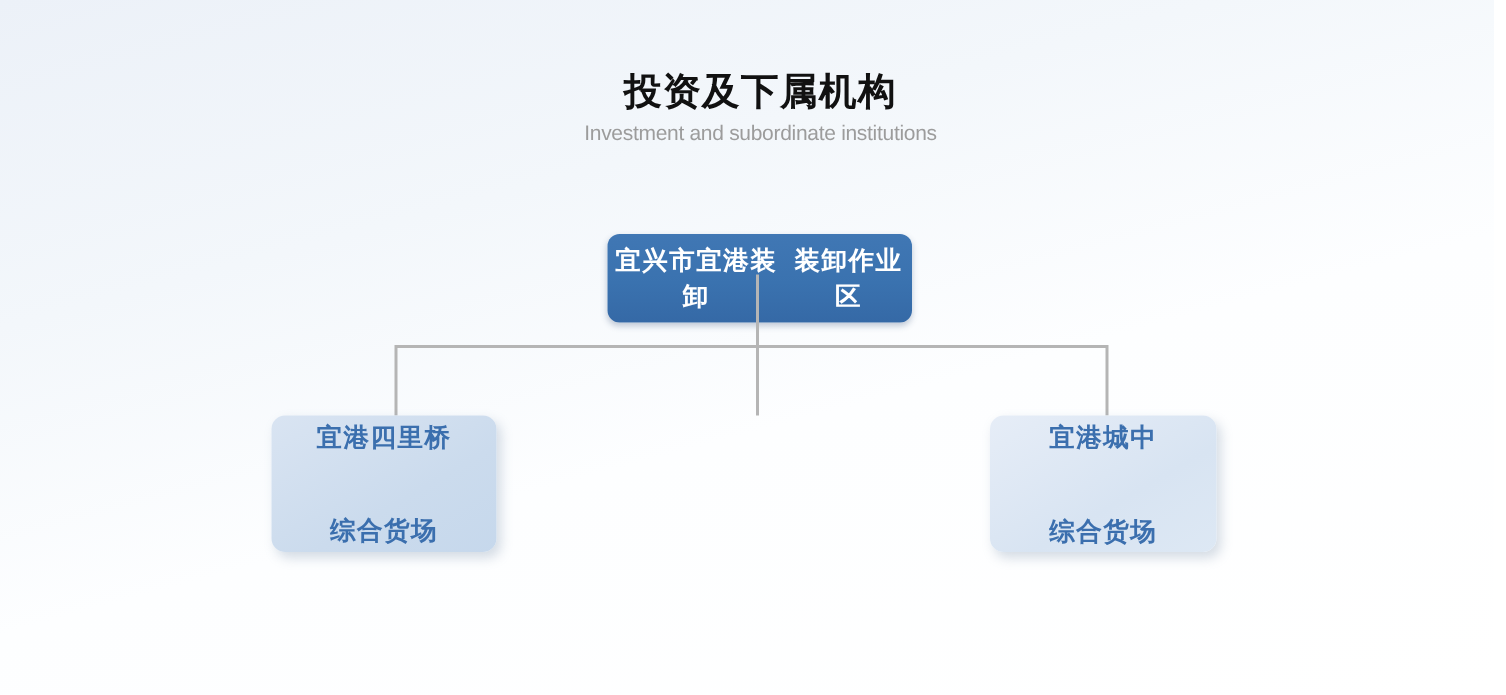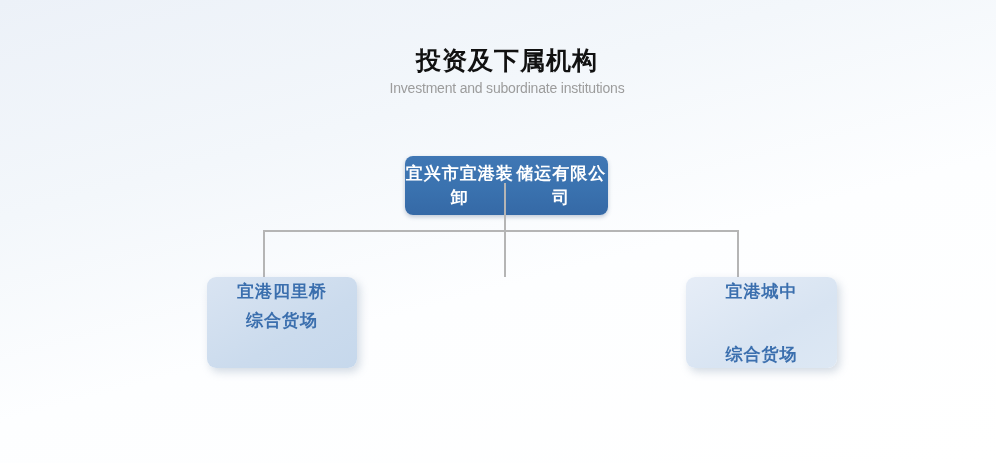--- a/index.html
+++ b/index.html
@@ -70,28 +70,27 @@
   .conn-drop-right  { left: 737px; top: 232px; width: 2px; height: 45px; }
   .child-node {
     position: absolute;
     top: 277px;
     height: 91px;
     border-radius: 9px;
     box-shadow: 3px 4px 8px rgba(125, 145, 170, 0.32);
     display: flex;
     flex-direction: column;
     align-items: center;
-    justify-content: flex-start;
+    justify-content: space-between;
     color: #3b6fae;
     font-size: 17px;
     font-weight: bold;
     line-height: 29px;
     text-align: center;
     letter-spacing: 1px;
-    margin-left: 26px;
   }
   .child-1 {
     left: 181px;
     width: 150px;
     background: linear-gradient(150deg, #d9e4f2 0%, #cbdbed 60%, #c6d8ec 100%);
   }
   .child-2 {
     left: 422px;
     width: 151px;
     background: linear-gradient(150deg, #d7e3f2 0%, #cddded 55%, #d5e2f1 100%);
@@ -108,21 +107,21 @@
 <body>
 
 <div class="canvas">
 
   <div class="page-title">投资及下属机构</div>
 
   <div class="page-subtitle">Investment and subordinate institutions</div>
 
   <div class="root-node">
     <span class="node-line">宜兴市宜港装卸</span>
-    <span class="node-line">储运有限公司</span>
+    <span class="node-line">装卸作业区</span>
   </div>
 
   <div class="connector conn-root-stem"></div>
   <div class="connector conn-horizontal"></div>
   <div class="connector conn-drop-left"></div>
   <div class="connector conn-drop-center"></div>
   <div class="connector conn-drop-right"></div>
 
   <div class="child-node child-1">
     <span class="node-line">宜港四里桥</span>

